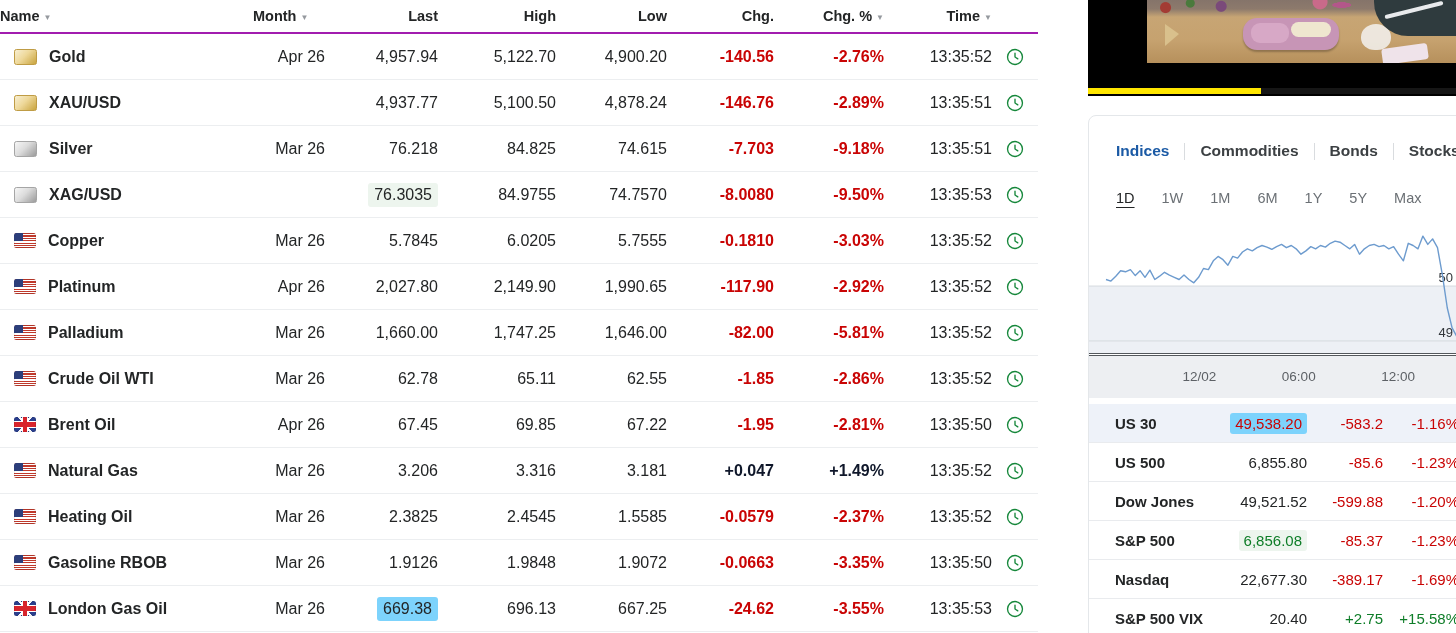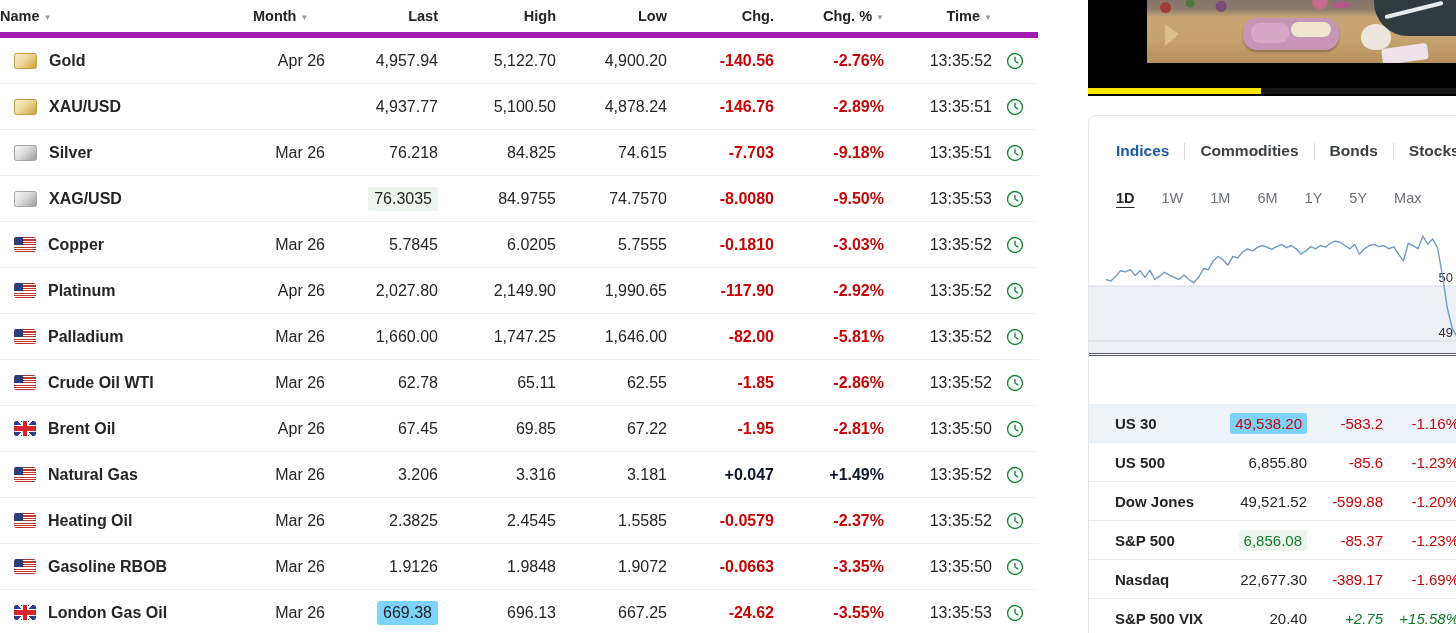--- a/index.html
+++ b/index.html
@@ -4,21 +4,21 @@
 <style>
   html,body{margin:0;padding:0;background:#fff;font-family:"Liberation Sans","DejaVu Sans",sans-serif;}
   .screen{position:relative;width:1456px;height:633px;overflow:hidden;background:#fff;color:#232526;}
 
   
   .futures{position:absolute;left:0;top:0;width:1038px;}
   table.ft{border-collapse:collapse;table-layout:fixed;width:1038px;}
   table.ft col.c-name{width:240px}table.ft col.c-month{width:85px}table.ft col.c-last{width:113px}
   table.ft col.c-high{width:118px}table.ft col.c-low{width:111px}table.ft col.c-chg{width:107px}
   table.ft col.c-chgp{width:110px}table.ft col.c-time{width:108px}table.ft col.c-clock{width:46px}
-  table.ft th{font-size:14.5px;font-weight:700;color:#232526;height:32px;padding:0;text-align:right;white-space:nowrap;border-bottom:6px solid #a21caf;margin-top:12px;}
+  table.ft th{font-size:14.5px;font-weight:700;color:#232526;height:32px;padding:0;text-align:right;white-space:nowrap;border-bottom:2px solid #a21caf;margin-top:12px;}
   table.ft th.left{text-align:left;}
   table.ft th .arrow, .q-head .arrow{font-size:8px;color:#95999e;margin-left:4px;position:relative;top:-1px;}
   table.ft td{height:45px;padding:0;font-size:16px;text-align:right;white-space:nowrap;border-bottom:1px solid #eceef0;}
   table.ft td.left{text-align:right;}
   .namecell{display:flex;align-items:center;gap:12px;padding-left:14px;font-weight:700;}
   .monthcell{padding-left:15px;}
   td.neg{color:#c90404;font-weight:700;}
   td.pos{color:#0f172a;font-weight:700;}
   .pill{display:inline-block;padding:3px 6px;border-radius:3px;}
   .pill.up{background:#edf5ee;}
@@ -64,39 +64,39 @@
   .ad-track{position:absolute;left:0;bottom:2px;width:100%;height:6px;background:#161616;}
   .ad-progress{position:absolute;left:0;top:0;height:6px;background:#ffe600;}
 
   .card{position:absolute;left:1088px;top:115px;width:380px;height:540px;border:1px solid #e4e7ea;border-radius:8px 8px 0 0;background:#fff;}
   .tabs{position:absolute;top:26px;left:27px;right:0;display:flex;align-items:center;font-size:15.5px;font-weight:700;color:#3c4043;}
   .tab{cursor:pointer;white-space:nowrap;}
   .tab.active{color:#1b5aa5;}
   .tab-div{width:1px;height:17px;background:#d9dcdf;margin:0 15px;}
   .ranges{position:absolute;top:74px;left:27px;right:0;display:flex;align-items:center;gap:27px;font-size:14.5px;color:#6b7075;}
   .range{cursor:pointer;white-space:nowrap;}
-  .range.active{color:#232526;font-weight:700;text-decoration:underline;text-underline-offset:4px;}
+  .range.active{color:#232526;font-weight:400;text-decoration:underline;text-underline-offset:4px;}
 
   .chart-wrap{position:absolute;top:113px;left:0;width:368px;height:124px;}
   .xsep{position:absolute;top:237px;left:0;width:368px;height:3px;border-top:1.5px solid #53575c;border-bottom:1.5px solid #53575c;background:#fff;box-sizing:border-box;}
   .xband{position:absolute;top:240px;left:0;width:368px;height:42px;background:#edeff2;}
   .xtick{position:absolute;top:13px;transform:translateX(-50%);font-size:13.5px;color:#5d6166;}
 
   .quotes{position:absolute;top:288px;left:0;right:0;}
   .qrow{display:flex;align-items:center;height:38px;border-bottom:1px solid #e9ebee;padding:0 10px 0 26px;font-size:15px;cursor:pointer;}
   .qrow.selected{background:#eef2f9;}
   .q-name{flex:1 1 auto;font-weight:700;color:#232526;white-space:nowrap;}
   .q-last{width:102px;text-align:right;white-space:nowrap;}
   .q-last .pill{padding:2px 5px;}
   .q-last.red{color:#c90404;}
   .q-last.green{color:#0e7d28;}
   .q-chg{width:76px;text-align:right;white-space:nowrap;}
   .q-pct{width:76px;text-align:right;white-space:nowrap;}
   .q-neg{color:#c90404;}
-  .q-pos{color:#0e7d28;font-style:italic;}
+  .q-pos{color:#0e7d28;}
 </style>
 </head>
 <body>
 
 <div class="screen">
 
   <div class="futures">
     <table class="ft">
       <colgroup>
         <col class="c-name">
@@ -424,20 +424,25 @@
       <svg id="chart-svg" width="368" height="124" viewBox="0 0 368 124" preserveAspectRatio="none">
           <rect x="0" y="57.061946902654874" width="368" height="66.93805309734512" fill="#edf0f5"></rect>
           <line x1="0" x2="368" y1="57.061946902654874" y2="57.061946902654874" stroke="#d5dade" stroke-width="1"></line>
           <text x="364" y="53.061946902654874" text-anchor="end" font-size="13" fill="#33373b" font-family="&quot;Liberation Sans&quot;,&quot;DejaVu Sans&quot;,sans-serif">50</text>
           <line x1="0" x2="368" y1="111.929203539823" y2="111.929203539823" stroke="#d5dade" stroke-width="1"></line>
           <text x="364" y="107.929203539823" text-anchor="end" font-size="13" fill="#33373b" font-family="&quot;Liberation Sans&quot;,&quot;DejaVu Sans&quot;,sans-serif">49</text>
           <path d="M17.0 50.5 L21.9 52.1 L26.8 47.2 L31.6 41.7 L36.5 42.8 L41.4 40.6 L46.3 46.6 L51.1 41.7 L56.0 48.3 L60.9 41.2 L65.8 50.5 L70.6 47.2 L75.5 43.3 L80.4 46.1 L85.3 48.3 L90.1 50.5 L95.0 46.1 L99.9 50.5 L104.8 53.8 L109.6 48.3 L114.5 39.5 L119.4 40.6 L124.3 31.8 L129.1 27.4 L134.0 30.7 L138.9 36.2 L143.8 27.4 L148.6 29.1 L153.5 23.0 L158.4 19.8 L163.3 21.9 L168.1 18.7 L173.0 16.5 L177.9 18.1 L182.8 20.3 L187.6 17.6 L192.5 15.4 L197.4 18.7 L202.3 16.5 L207.1 19.8 L212.0 25.2 L216.9 21.9 L221.8 17.6 L226.6 19.8 L231.5 16.5 L236.4 18.1 L241.3 14.3 L246.1 12.1 L251.0 13.2 L255.9 16.5 L260.8 19.8 L265.6 15.4 L270.5 25.2 L275.4 19.8 L280.3 16.5 L285.1 15.4 L290.0 17.6 L294.9 16.5 L299.8 19.8 L304.6 17.6 L309.5 25.2 L314.4 31.8 L319.3 14.3 L324.1 16.5 L329.0 19.8 L333.9 7.1 L338.8 15.4 L343.6 9.9 L348.5 18.7 L353.4 46.1 L358.3 79.0 L363.1 98.8 L368.0 107.8 " fill="none" stroke="#6d9bce" stroke-width="1.4" stroke-linejoin="round"></path>
         </svg>
     </div>
     <div class="xsep"></div>
+    <div class="xband" id="xband">
+        <span class="xtick" style="left: 30%;">12/02</span>
+        <span class="xtick" style="left: 57%;">06:00</span>
+        <span class="xtick" style="left: 84%;">12:00</span>
+      </div>
     <div class="quotes" id="quotes">
         <div class="qrow selected">
           <span class="q-name">US 30</span>
           <span class="q-last red"><span class="pill down">49,538.20</span></span>
           <span class="q-chg q-neg">-583.2</span>
           <span class="q-pct q-neg">-1.16%</span>
         </div>
         <div class="qrow">
           <span class="q-name">US 500</span>
           <span class="q-last">6,855.80</span>

